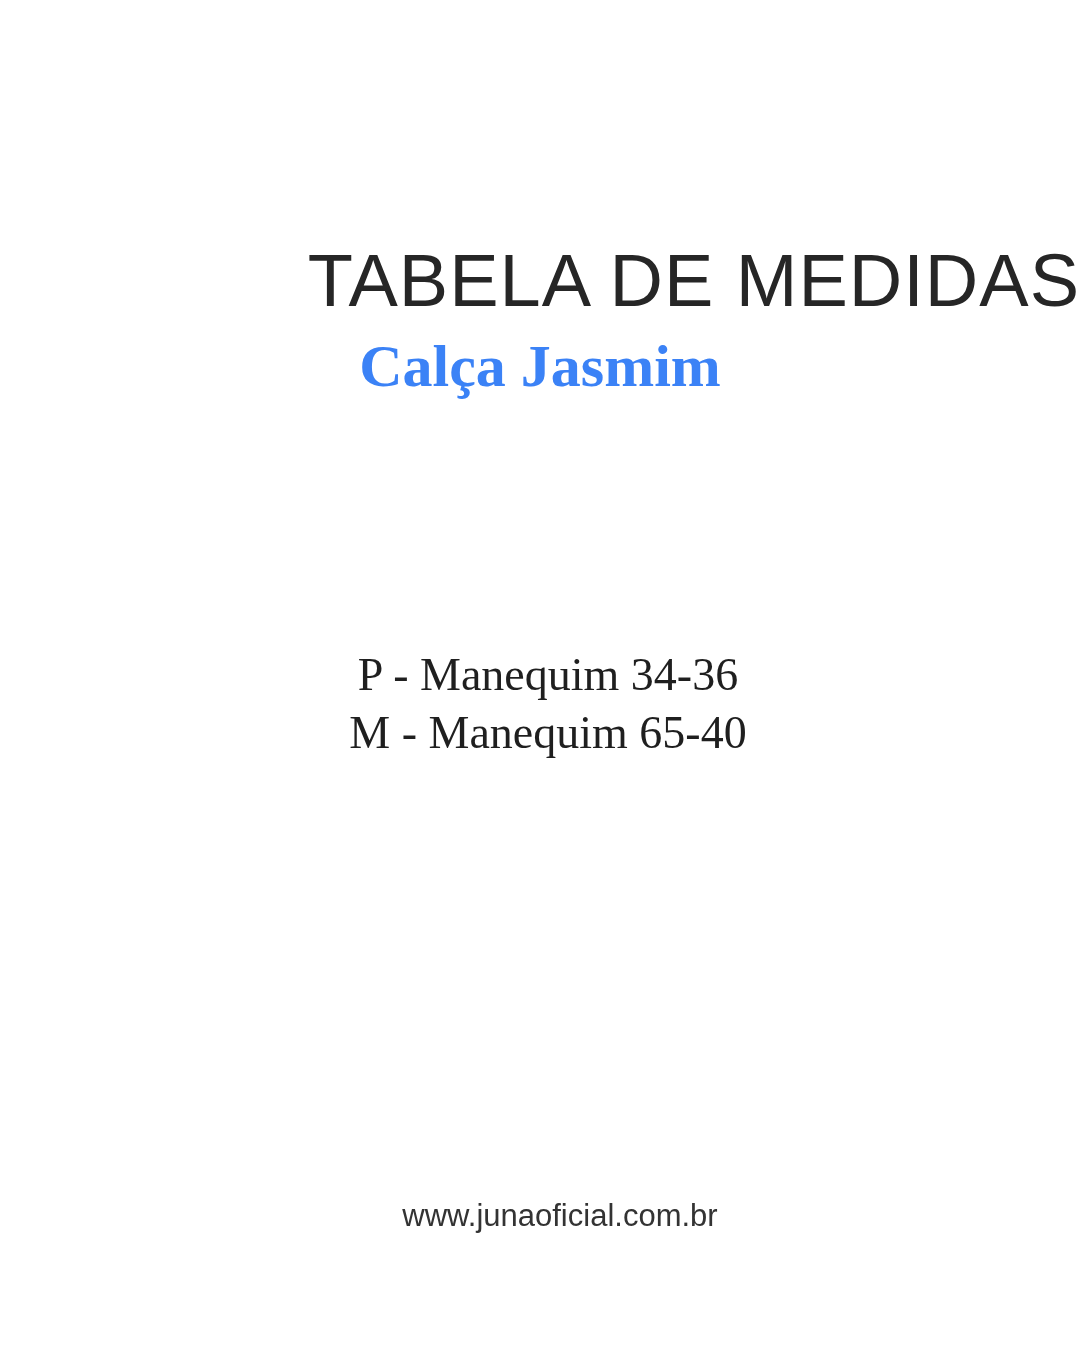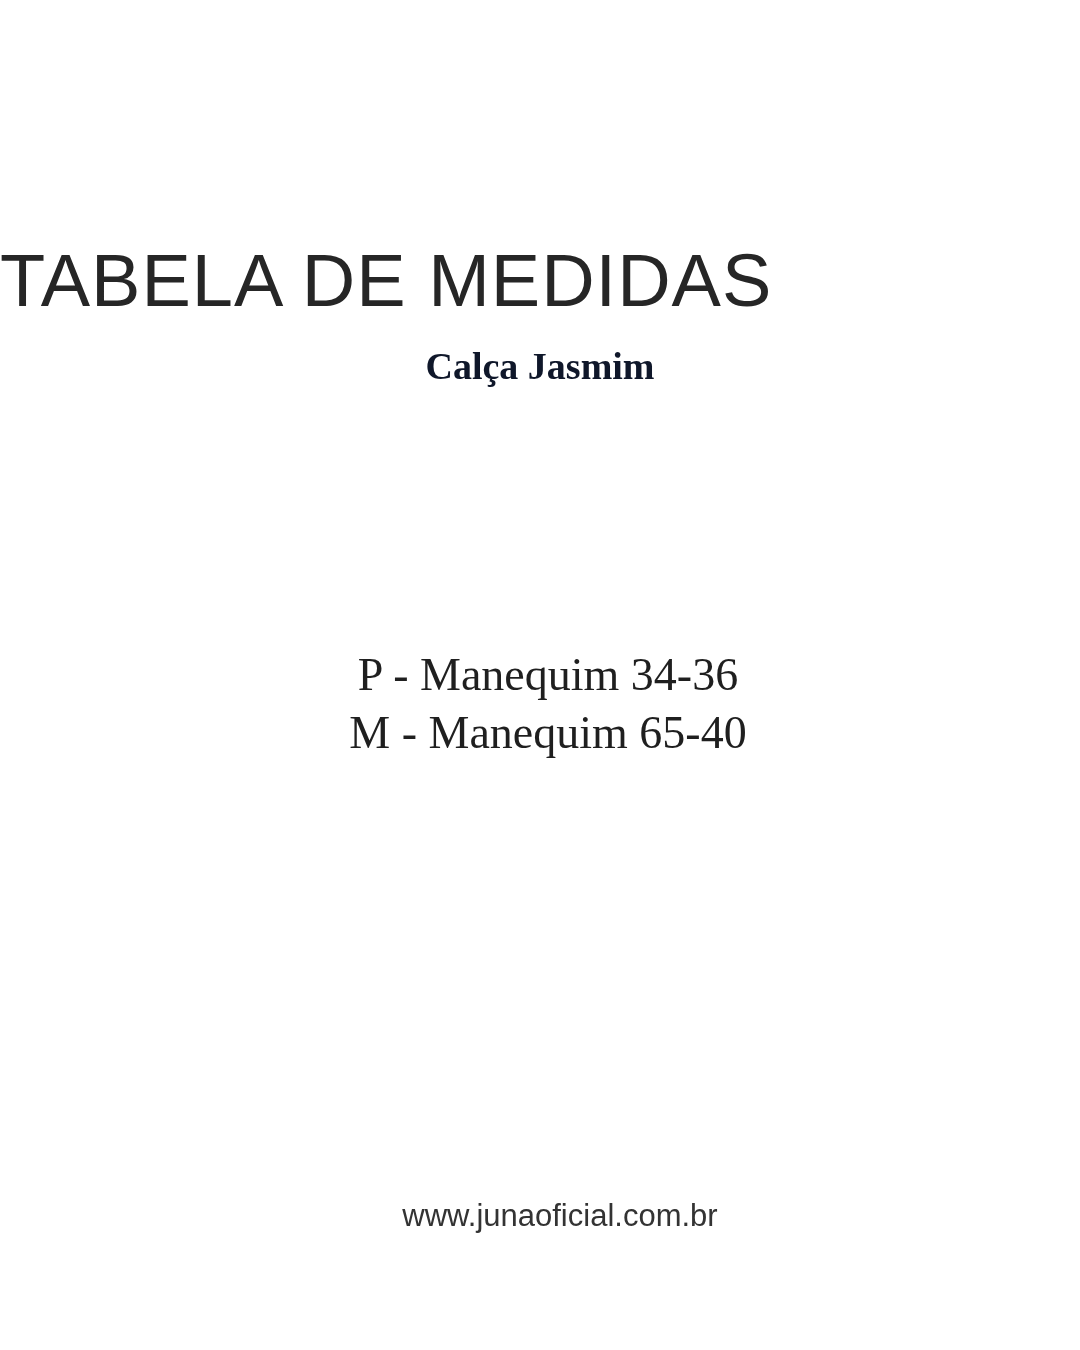--- a/index.html
+++ b/index.html
@@ -12,40 +12,40 @@
     width: 1080px;
     height: 1350px;
     background: #ffffff;
     overflow: hidden;
   }
   .title {
     position: absolute;
     top: 243px;
     left: 0;
     width: 100%;
-    text-align: left;
+    text-align: right;
     font-family: "Liberation Sans", sans-serif;
     font-weight: 300;
     font-size: 74px;
     letter-spacing: 1px;
     line-height: 75px;
     color: #262626;
     white-space: nowrap;
   }
   .subtitle {
     position: absolute;
     top: 337px;
     left: 0;
     width: 100%;
     text-align: center;
     font-family: "Liberation Serif", serif;
     font-weight: 700;
-    font-size: 38px;
+    font-size: 60px;
     line-height: 58px;
-    color: #0f172a;
+    color: #3b82f6;
     white-space: nowrap;
   }
   .size-list {
     position: absolute;
     top: 646px;
     left: 8px;
     width: 100%;
     text-align: center;
     font-family: "Liberation Serif", serif;
     font-weight: 400;

